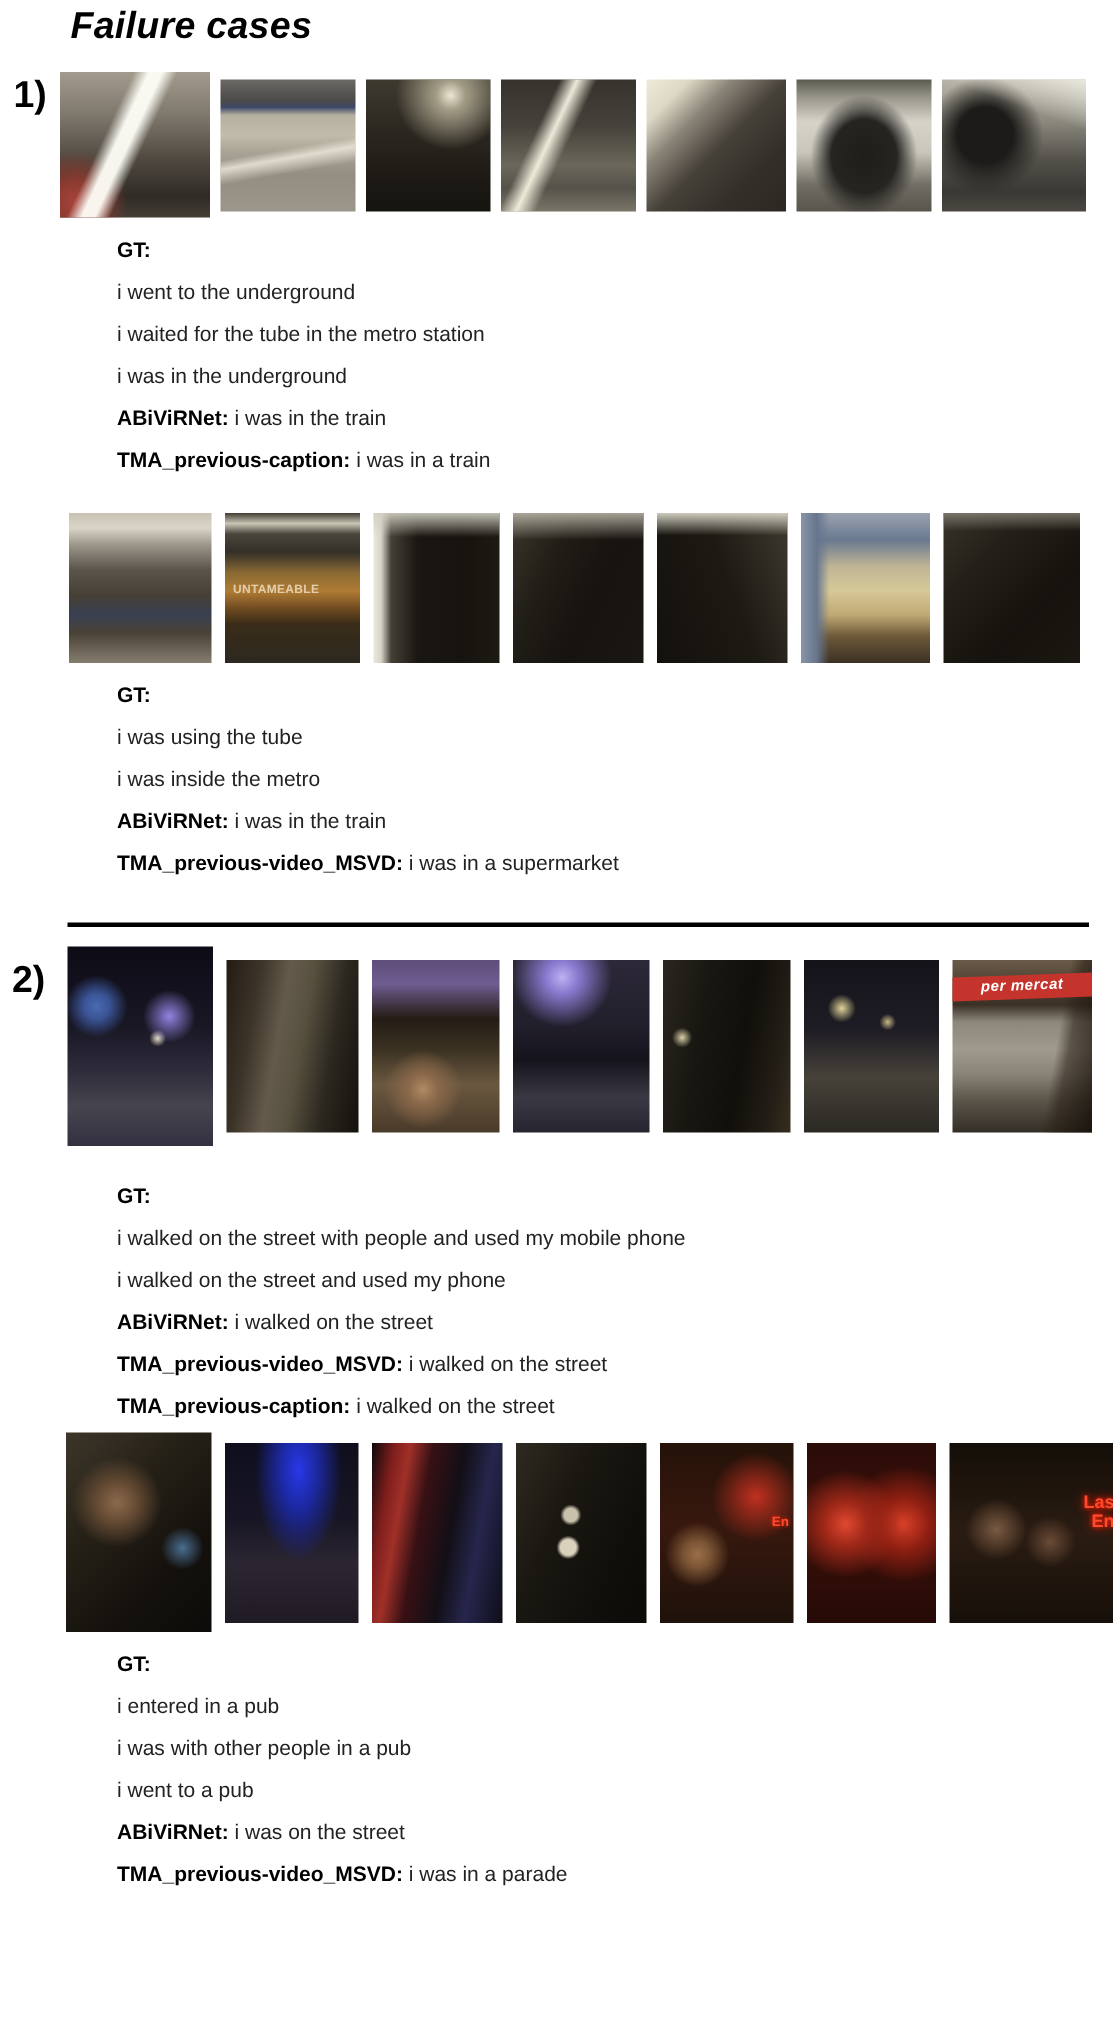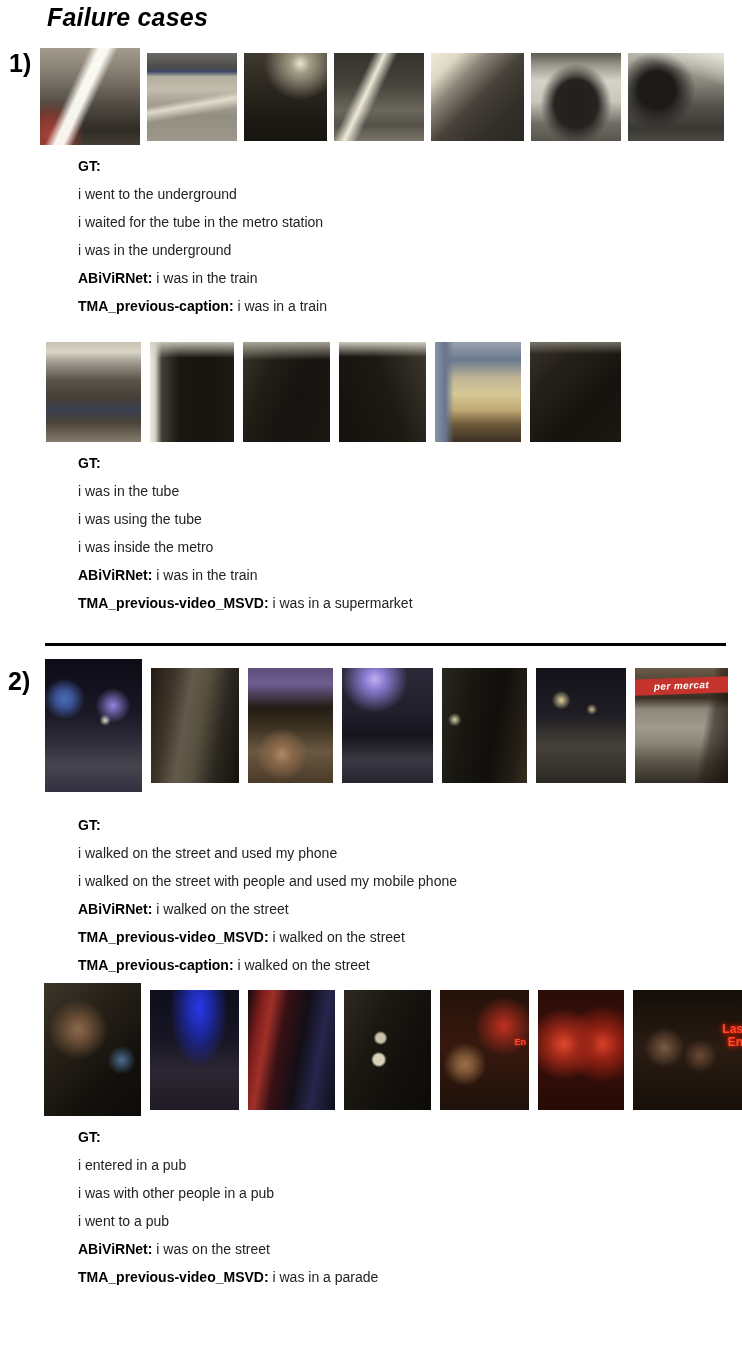--- a/index.html
+++ b/index.html
@@ -51,29 +51,31 @@
           <div class="cap-line">i went to the underground</div>
           <div class="cap-line">i waited for the tube in the metro station</div>
           <div class="cap-line">i was in the underground</div>
           <div class="cap-line pred-line"><span class="model-name">ABiViRNet:</span> i was in the train</div>
           <div class="cap-line pred-line"><span class="model-name">TMA_previous-caption:</span> i was in a train</div>
         </div>
       </div>
       <div class="example ex1">
         <div class="strip-row">
           <div class="frame" style="width: 95px; height: 100px; background: linear-gradient(rgb(199, 194, 180) 0%, rgb(217, 213, 199) 10%, rgb(152, 146, 135) 22%, rgb(90, 84, 74) 38%, rgb(69, 63, 53) 55%, rgb(57, 64, 82) 68%, rgb(74, 66, 54) 80%, rgb(133, 125, 110) 100%);"></div>
+          <div class="frame" style="width: 90px; height: 100px; background: linear-gradient(rgb(65, 61, 51) 0%, rgb(201, 197, 181) 7%, rgb(74, 70, 60) 14%, rgb(51, 47, 40) 26%, rgb(138, 106, 52) 40%, rgb(176, 124, 52) 52%, rgb(110, 74, 32) 64%, rgb(58, 44, 24) 74%, rgb(44, 40, 32) 100%);">
+            <span class="sign poster">UNTAMEABLE</span>
+          </div>
           <div class="frame" style="width: 84px; height: 100px; background: linear-gradient(rgba(210, 207, 195, 0.9) 0%, rgba(210, 207, 195, 0) 16%), linear-gradient(90deg, rgb(235, 232, 221) 0%, rgb(214, 211, 199) 6%, rgb(68, 64, 55) 14%, rgb(26, 23, 18) 35%, rgb(23, 20, 15) 70%, rgb(29, 26, 20) 100%);"></div>
           <div class="frame" style="width: 87px; height: 100px; background: linear-gradient(rgba(190, 186, 172, 0.85) 0%, rgba(190, 186, 172, 0) 18%), linear-gradient(115deg, rgb(58, 54, 44) 0%, rgb(33, 30, 23) 30%, rgb(22, 19, 16) 60%, rgb(27, 24, 19) 100%);"></div>
           <div class="frame" style="width: 87px; height: 100px; background: linear-gradient(rgba(225, 222, 208, 0.9) 0%, rgba(225, 222, 208, 0) 15%), linear-gradient(250deg, rgb(62, 58, 48) 0%, rgb(29, 26, 20) 45%, rgb(20, 17, 13) 100%);"></div>
           <div class="frame" style="width: 86px; height: 100px; background: linear-gradient(90deg, rgb(138, 148, 166) 0%, rgb(103, 118, 142) 12%, rgba(103, 118, 142, 0) 22%), linear-gradient(rgb(154, 162, 174) 0%, rgb(106, 121, 144) 18%, rgb(192, 182, 149) 36%, rgb(214, 200, 151) 52%, rgb(192, 168, 115) 68%, rgb(110, 90, 58) 82%, rgb(58, 48, 36) 100%);"></div>
           <div class="frame" style="width: 91px; height: 100px; background: linear-gradient(rgba(150, 146, 134, 0.7) 0%, rgba(150, 146, 134, 0) 12%), linear-gradient(135deg, rgb(55, 51, 42) 0%, rgb(36, 32, 25) 30%, rgb(22, 19, 14) 65%, rgb(27, 24, 18) 100%);"></div>
         </div>
         <div class="captions">
           <div class="cap-line gt-label">GT:</div>
-          <div class="cap-line">i was in the tube</div>
           <div class="cap-line">i was using the tube</div>
           <div class="cap-line">i was inside the metro</div>
           <div class="cap-line pred-line"><span class="model-name">ABiViRNet:</span> i was in the train</div>
           <div class="cap-line pred-line"><span class="model-name">TMA_previous-video_MSVD:</span> i was in a supermarket</div>
         </div>
       </div>
       <div class="divider"></div>
       <div class="example ex2">
         <div class="strip-row">
           <span class="sec-label">2)</span>
@@ -82,22 +84,22 @@
           <div class="frame" style="width: 85px; height: 115px; background: radial-gradient(circle at 40% 75%, rgb(176, 138, 100) 0%, rgb(138, 104, 74) 10%, rgba(138, 104, 74, 0) 26%), linear-gradient(rgb(94, 78, 122) 0%, rgb(110, 92, 144) 14%, rgb(36, 28, 20) 34%, rgb(60, 50, 34) 52%, rgb(106, 88, 64) 72%, rgb(74, 58, 40) 100%);"></div>
           <div class="frame" style="width: 91px; height: 115px; background: radial-gradient(circle at 36% 10%, rgb(192, 176, 242) 0%, rgb(138, 122, 208) 9%, rgba(138, 122, 208, 0) 28%), linear-gradient(rgb(44, 40, 56) 0%, rgb(34, 31, 44) 38%, rgb(21, 19, 28) 58%, rgb(58, 56, 66) 80%, rgb(38, 36, 46) 100%);"></div>
           <div class="frame" style="width: 85px; height: 115px; background: radial-gradient(circle at 15% 45%, rgb(216, 207, 168) 0%, rgba(216, 207, 168, 0) 7%), linear-gradient(100deg, rgb(42, 39, 32) 0%, rgb(25, 23, 17) 30%, rgb(17, 15, 11) 60%, rgb(35, 30, 22) 85%, rgb(56, 46, 32) 100%);"></div>
           <div class="frame" style="width: 90px; height: 115px; background: radial-gradient(circle at 28% 28%, rgb(226, 212, 152) 0%, rgba(226, 212, 152, 0) 9%), radial-gradient(circle at 62% 36%, rgb(200, 184, 136) 0%, rgba(200, 184, 136, 0) 6%), linear-gradient(rgb(21, 19, 26) 0%, rgb(30, 28, 36) 40%, rgb(70, 66, 58) 68%, rgb(43, 41, 35) 100%);"></div>
           <div class="frame" style="width: 93px; height: 115px; background: linear-gradient(100deg, rgba(0, 0, 0, 0) 70%, rgba(40, 30, 20, 0.55) 78%, rgba(20, 14, 8, 0.8) 100%), linear-gradient(rgb(106, 90, 72) 0%, rgb(90, 76, 60) 8%, rgb(58, 48, 38) 26%, rgb(142, 136, 124) 36%, rgb(160, 154, 142) 52%, rgb(138, 132, 120) 66%, rgb(90, 84, 72) 82%, rgb(51, 46, 38) 100%);">
             <span class="sign redbar">per mercat</span>
           </div>
         </div>
         <div class="captions">
           <div class="cap-line gt-label">GT:</div>
+          <div class="cap-line">i walked on the street with people and used my mobile phone</div>
           <div class="cap-line">i walked on the street and used my phone</div>
-          <div class="cap-line">i walked on the street with people and used my mobile phone</div>
           <div class="cap-line pred-line"><span class="model-name">ABiViRNet:</span> i walked on the street</div>
           <div class="cap-line pred-line"><span class="model-name">TMA_previous-video_MSVD:</span> i walked on the street</div>
           <div class="cap-line pred-line"><span class="model-name">TMA_previous-caption:</span> i walked on the street</div>
         </div>
       </div>
       <div class="example ex3">
         <div class="strip-row">
           <div class="frame" style="width: 97px; height: 133px; background: radial-gradient(circle at 35% 35%, rgb(138, 106, 78) 0%, rgb(106, 78, 54) 11%, rgba(106, 78, 54, 0) 28%), radial-gradient(circle at 80% 58%, rgb(74, 110, 146) 0%, rgba(74, 110, 146, 0) 13%), linear-gradient(135deg, rgb(60, 54, 42) 0%, rgb(38, 33, 23) 35%, rgb(20, 17, 13) 70%, rgb(13, 11, 9) 100%);"></div>
           <div class="frame" style="width: 89px; height: 120px; background: radial-gradient(at 55% 15%, rgb(40, 56, 232) 0%, rgb(28, 40, 160) 18%, rgba(28, 40, 160, 0) 42%), linear-gradient(rgb(14, 14, 28) 0%, rgb(24, 22, 36) 42%, rgb(44, 38, 50) 68%, rgb(31, 26, 36) 100%);"></div>
           <div class="frame" style="width: 87px; height: 120px; background: linear-gradient(100deg, rgb(13, 9, 11) 0%, rgb(126, 30, 28) 14%, rgb(160, 48, 40) 24%, rgb(56, 16, 20) 38%, rgb(18, 15, 22) 58%, rgb(38, 38, 78) 76%, rgb(14, 14, 24) 100%);"></div>

